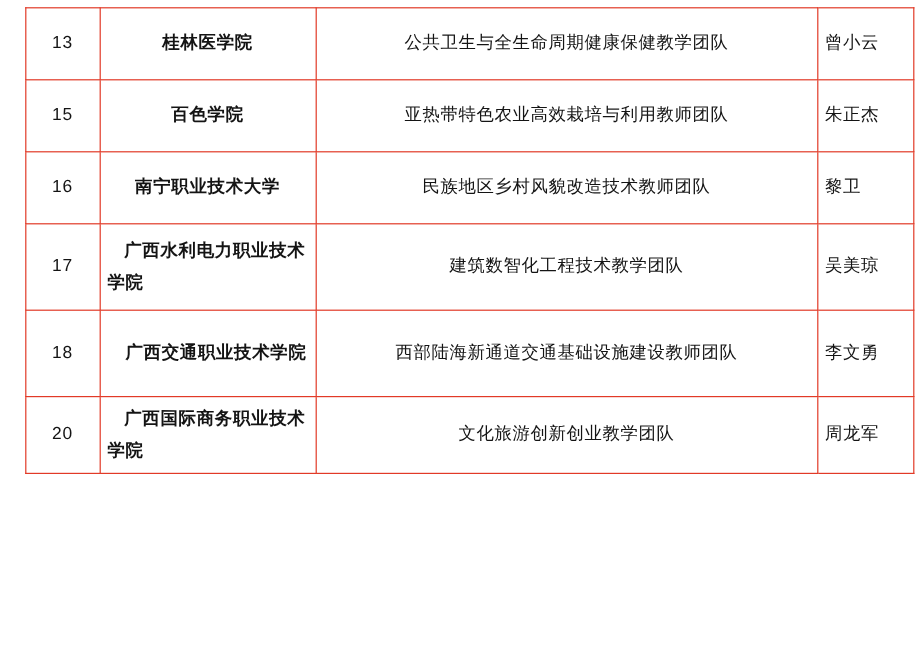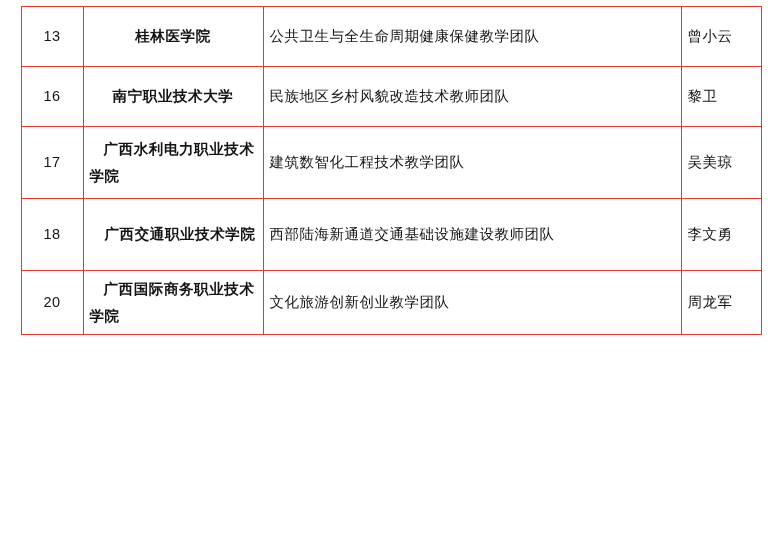--- a/index.html
+++ b/index.html
@@ -55,21 +55,21 @@
     display: inline-block;
     text-align: left;
     letter-spacing: 0.6px;
     font-weight: bold;
   }
   td.school.wrap .txt {
     text-indent: 14px;
     line-height: 1.8;
   }
   td.team {
-    text-align: left;
+    text-align: center;
     padding-left: 14px;
     letter-spacing: 0.5px;
   }
   td.leader {
     text-align: left;
     letter-spacing: 0.5px;
   }
   tr.r-tall td { height: 72px; }
   tr.r-last td { height: 64px; }
 </style>
@@ -83,20 +83,26 @@
       <col class="c-school">
       <col class="c-team">
       <col class="c-leader">
     </colgroup>
     <tbody>
       <tr>
         <td class="index">13</td>
         <td class="school"><span class="txt">桂林医学院</span></td>
         <td class="team">公共卫生与全生命周期健康保健教学团队</td>
         <td class="leader">曾小云</td>
+      </tr>
+      <tr>
+        <td class="index">15</td>
+        <td class="school"><span class="txt">百色学院</span></td>
+        <td class="team">亚热带特色农业高效栽培与利用教师团队</td>
+        <td class="leader">朱正杰</td>
       </tr>
       <tr>
         <td class="index">16</td>
         <td class="school"><span class="txt">南宁职业技术大学</span></td>
         <td class="team">民族地区乡村风貌改造技术教师团队</td>
         <td class="leader">黎卫</td>
       </tr>
       <tr class="r-tall">
         <td class="index">17</td>
         <td class="school wrap"><span class="txt">广西水利电力职业技术学院</span></td>

